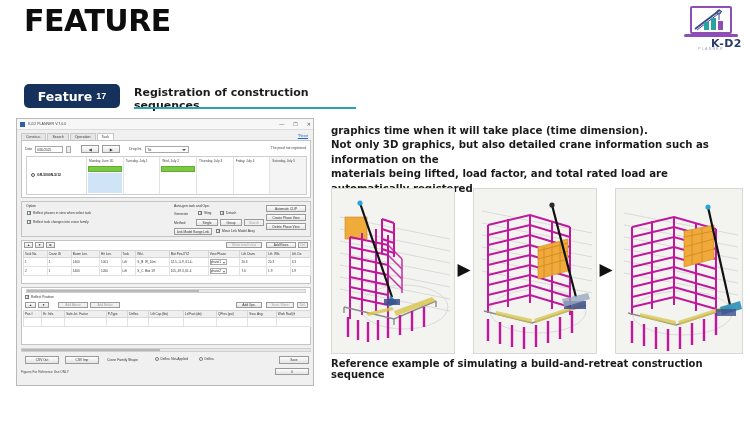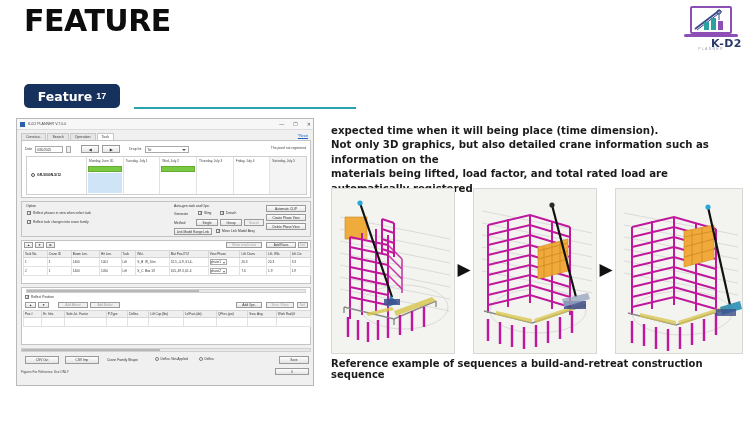--- a/index.html
+++ b/index.html
@@ -190,25 +190,26 @@
   <div class="logo-base"></div>
   <div class="logo-text">K-D2</div>
   <div class="logo-sub">PLANNER</div>
 </div>
 
 <div id="feature-row">
   <div id="feature-badge">
     <span class="lbl">Feature</span>
     <span class="num">17</span>
   </div>
+  <div id="feature-subtitle">Registration of construction sequences</div>
   <div id="feature-underline"></div>
 </div>
 
 <div id="desc">
-  <div>expected time when it will being place (time dimension).</div>
+  <div>graphics time when it will take place (time dimension).</div>
   <div>Not only 3D graphics, but also detailed crane information such as information on the</div>
   <div>materials being lifted, load factor, and total rated load are automatically registered.</div>
 </div>
 
 <div id="img-strip">
 
   <div class="model-card" id="model-1">
     <svg width="124" height="166" viewBox="0 0 124 166">
       <rect width="124" height="166" fill="#f3f3f0"></rect>
       <g stroke="#c9c9c9" stroke-width="0.6" fill="none">
@@ -310,21 +311,21 @@
         <path d="M16 132 L16 154 M28 135 L28 157 M40 138 L40 160 M52 140 L52 162 M64 138 L64 160 M76 134 L76 156 M88 130 L88 152 M100 124 L100 146"></path>
       </g>
       <path d="M92 18 L114 116" stroke="#111" stroke-width="2.2" fill="none"></path>
       <circle cx="92" cy="18" r="2.6" fill="#29a8d8"></circle>
       <path d="M104 118 L124 112 L126 120 L106 126 Z" fill="#2b8fb5" opacity="0.9"></path>
       <rect x="100" y="120" width="20" height="7" fill="#3c4e8c" opacity="0.8"></rect>
     </svg>
   </div>
 </div>
 
-<div id="caption">Reference example of sequences a build-and-retreat construction sequence</div>
+<div id="caption">Reference example of simulating a build-and-retreat construction sequence</div>
 
 <div id="app-shot">
 
   <div id="app-titlebar">
     <span class="tb-icon"></span>
     <span id="app-title">K-D2 PLANNER   V.7.0.0</span>
     <span id="win-ctl">
       <span>—</span>
       <span>☐</span>
       <span>✕</span>

